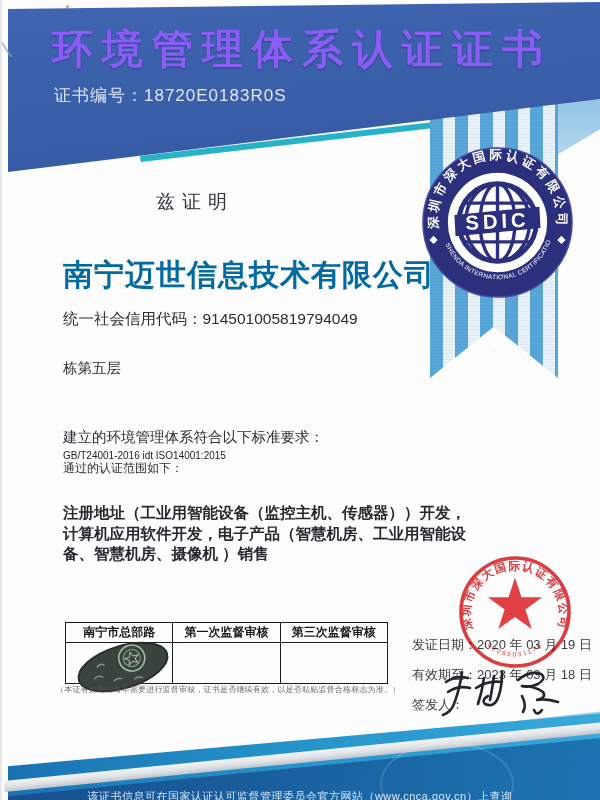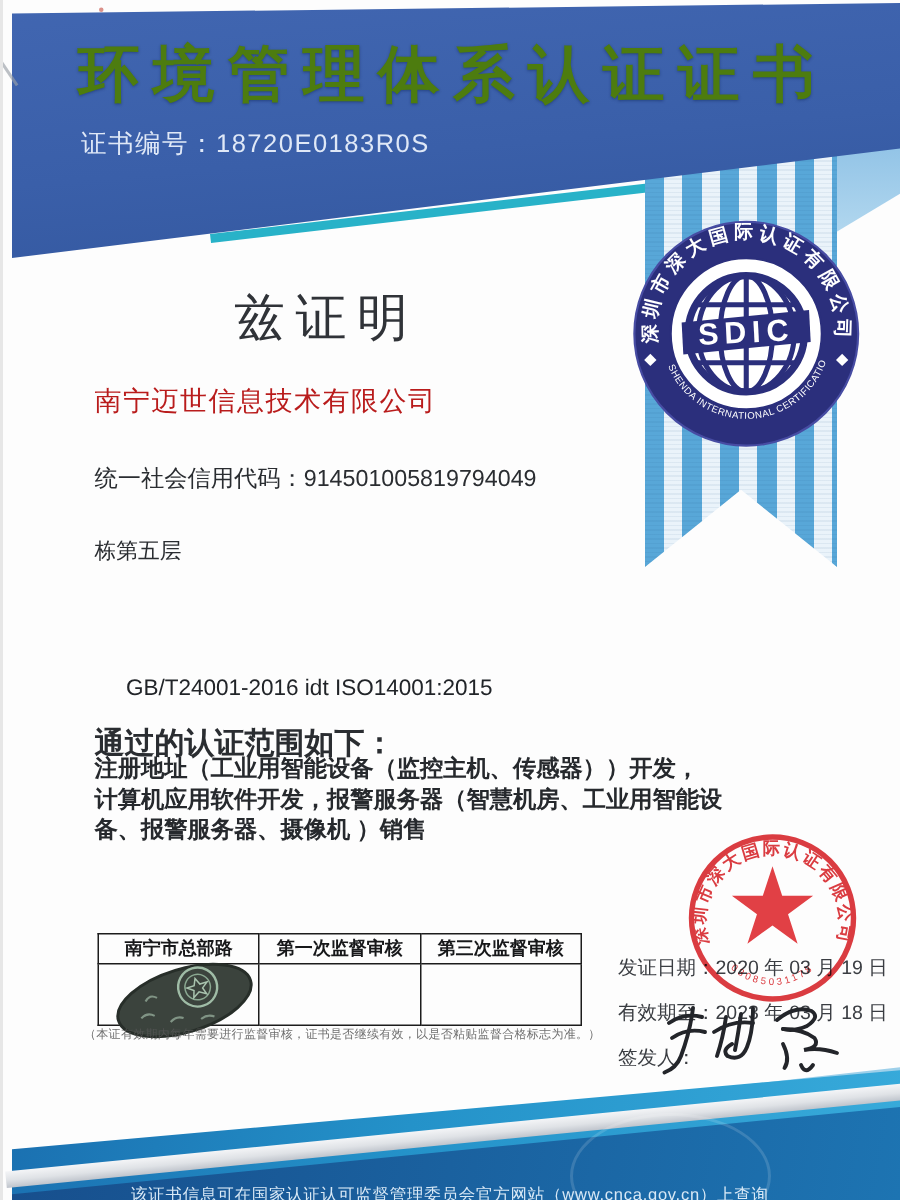--- a/index.html
+++ b/index.html
@@ -3,45 +3,45 @@
 <meta charset="utf-8">
 <style>
   html,body{margin:0;padding:0;background:#e9e9e9;}
   #page{position:relative;width:600px;height:800px;background:#fdfdfd;overflow:hidden;
         font-family:"Liberation Sans",sans-serif;}
   .abs{position:absolute;}
   
   #banner{left:8px;top:0;width:592px;height:174px;
     clip-path:polygon(0 9px,100% 2px,100% 99px,0 172px);
     background:linear-gradient(175deg,#4166b1 0%,#3a5fa9 55%,#33579e 100%);}
-  #title{left:52px;top:22px;width:520px;color:#4d7c0f;font-size:41px;font-weight:bold;
+  #title{left:52px;top:22px;width:520px;color:#8b5cf6;font-size:41px;font-weight:bold;
     letter-spacing:9px;font-family:"DejaVu Serif","Liberation Serif",serif;
     text-shadow:0 1px 2px rgba(10,30,80,.45);white-space:nowrap;}
   #certno{left:54px;top:84px;color:#dfe8f7;font-size:17px;letter-spacing:1px;}
   #teal-stripe{left:140px;top:156px;width:470px;height:6px;background:#28b2c8;
     transform:rotate(-6.6deg);transform-origin:left top;}
   #fold{left:552px;top:86px;width:48px;height:72px;
     clip-path:polygon(0 20%,100% 0,100% 60%,0 100%);
     background:linear-gradient(180deg,#8cc0e5,#b3d8ef);}
   
   #ribbon{left:430px;top:92px;width:128px;height:286px;
     background:
       repeating-linear-gradient(180deg,rgba(25,80,130,.07) 0 1px,rgba(0,0,0,0) 1px 3px),
       repeating-linear-gradient(90deg,#58a7d8 0 13px,#eaf3fa 13px 25px);
     clip-path:polygon(0 0,100% 0,100% 100%,50% 82%,0 100%);}
   #badge{left:420px;top:145px;}
   
   .body-text{color:#2a2d31;}
-  #certify{left:156px;top:189px;font-size:34px;letter-spacing:7px;color:#303338;}
-  #company{left:63px;top:255px;font-size:18px;font-weight:normal;color:#b91c1c;letter-spacing:1px;}
+  #certify{left:156px;top:189px;font-size:19px;letter-spacing:7px;color:#303338;}
+  #company{left:63px;top:255px;font-size:30px;font-weight:bold;color:#0369a1;letter-spacing:1px;}
   #credit{left:63px;top:309px;font-size:15.5px;}
   #address{left:63px;top:355px;font-size:14.5px;line-height:26px;width:450px;}
   #std-intro{left:63px;top:428px;font-size:14.5px;}
-  #std-code{left:63px;top:450px;font-size:15px;color:#212428;margin-left:21px;}
-  #scope-intro{left:63px;top:482px;font-size:20px;font-weight:bold;}
+  #std-code{left:63px;top:450px;font-size:10px;color:#212428;}
+  #scope-intro{left:63px;top:460px;font-size:12px;}
   #scope{left:63px;top:503px;font-size:15.5px;line-height:20.5px;font-weight:600;color:#26292d;width:420px;}
   
   #audit{left:65px;top:622px;width:323px;border-collapse:collapse;border:1.5px solid #1c1c1c;}
   #audit th{border:1px solid #1c1c1c;font-size:12px;font-weight:bold;color:#17181a;
     height:16px;padding:1px 2px;width:33.3%;}
   #audit td{border:1px solid #1c1c1c;height:38px;}
   #note{left:56px;top:684px;font-size:8px;color:#555;letter-spacing:.2px;white-space:nowrap;opacity:.85;}
   #sticker{left:68px;top:638px;}
   
   #dates{left:412px;top:636px;font-size:13px;color:#3a3d42;}
@@ -113,26 +113,27 @@
   <div class="abs" id="banner"></div>
   <div class="abs" id="title">环境管理体系认证证书</div>
   <div class="abs" id="certno">证书编号：18720E0183R0S</div>
 
   <div class="abs" id="certify">兹证明</div>
   <div class="abs" id="company">南宁迈世信息技术有限公司</div>
   <div class="abs body-text" id="credit">统一社会信用代码：914501005819794049</div>
   <div class="abs body-text" id="address">
     <div>栋第五层</div>
   </div>
+  <div class="abs body-text" id="std-intro">建立的环境管理体系符合以下标准要求：</div>
   <div class="abs" id="std-code">GB/T24001-2016 idt ISO14001:2015</div>
   <div class="abs body-text" id="scope-intro">通过的认证范围如下：</div>
   <div class="abs" id="scope">
     <div>注册地址（工业用智能设备（监控主机、传感器））开发，</div>
-    <div>计算机应用软件开发，报警服务器（智慧机房、工业用智能设</div>
-    <div>备、报警服务器、摄像机 ）销售</div>
+    <div>计算机应用软件开发，电子产品（智慧机房、工业用智能设</div>
+    <div>备、智慧机房、摄像机 ）销售</div>
   </div>
 
   <table class="abs" id="audit">
     <tbody>
         <tr>
       <th>南宁市总部路</th>
       <th>第一次监督审核</th>
       <th>第三次监督审核</th>
     </tr>
     <tr>

